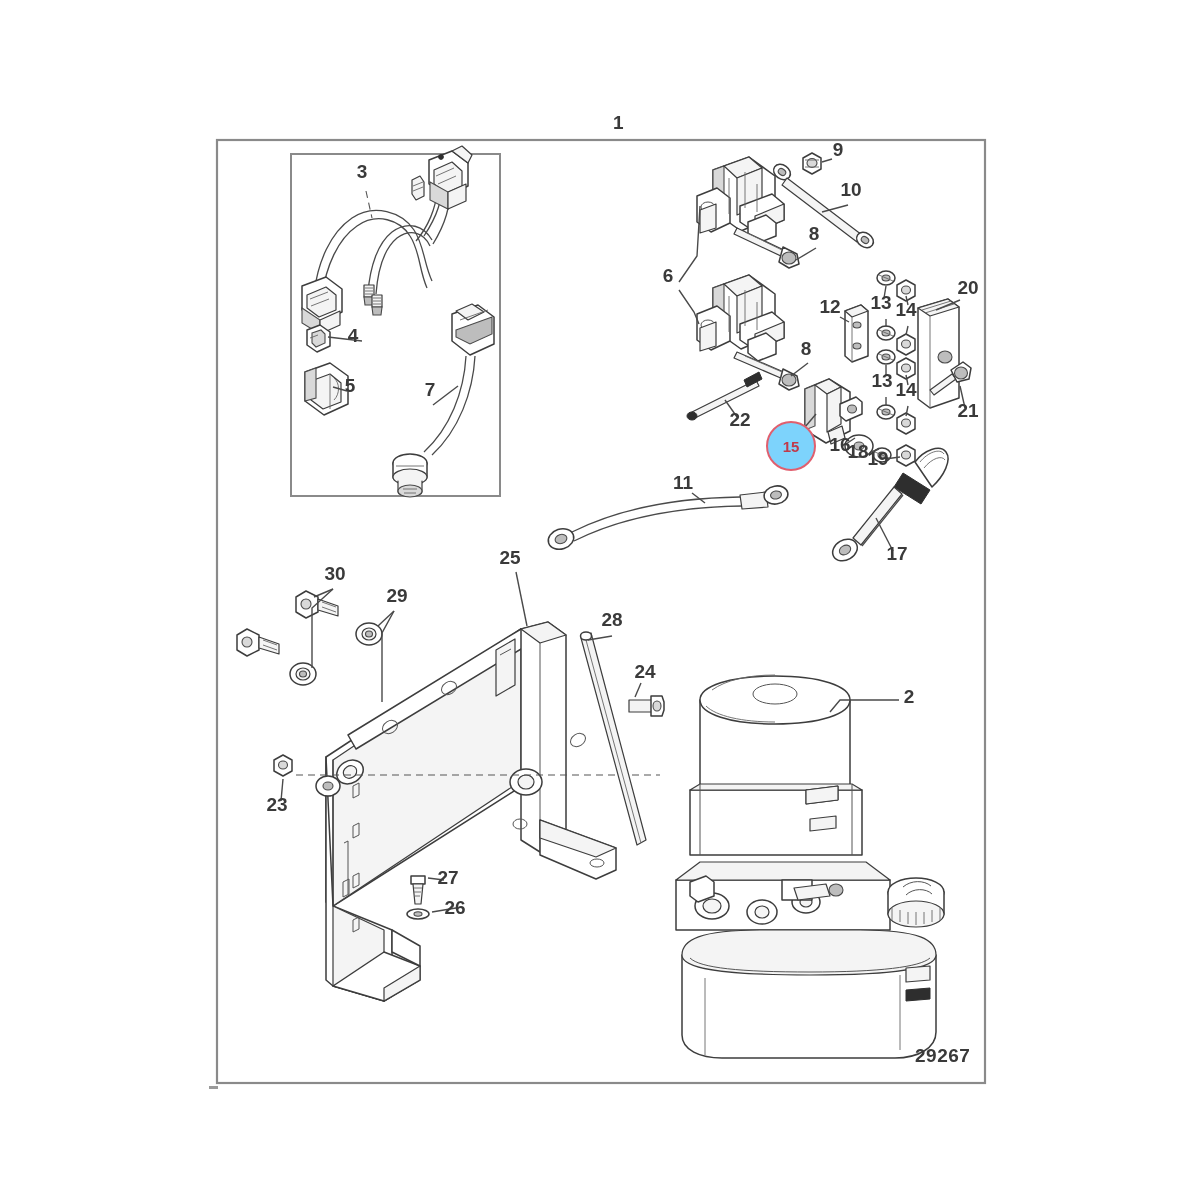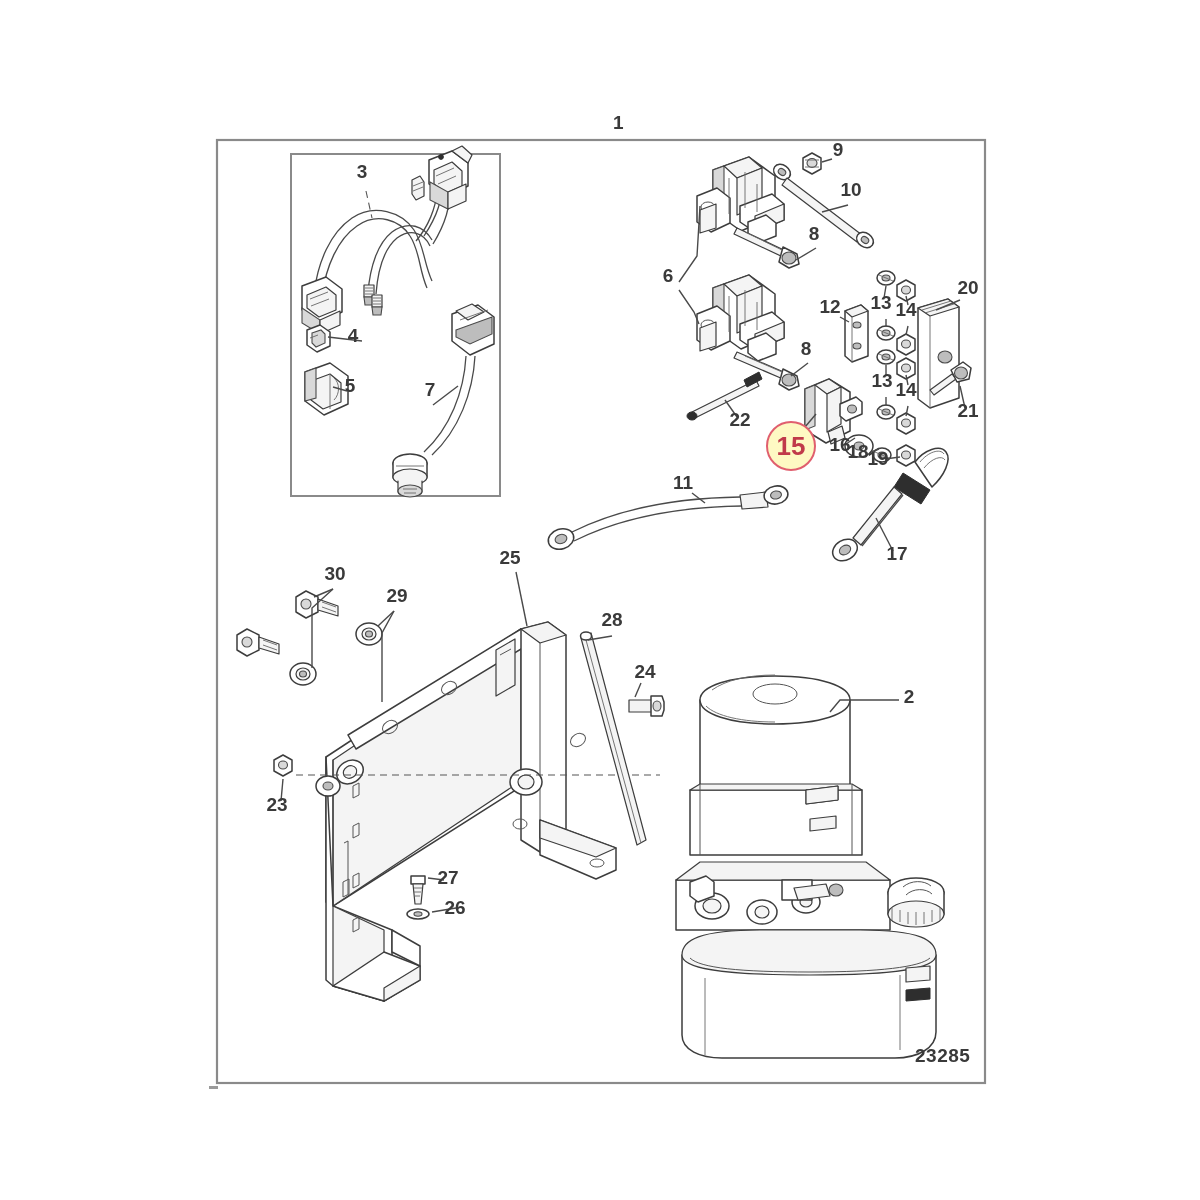--- a/index.html
+++ b/index.html
@@ -529,24 +529,24 @@
           <text x="645" y="678" class="callout-text" text-anchor="middle">24</text>
           <text x="510" y="564" class="callout-text" text-anchor="middle">25</text>
           <text x="455" y="914" class="callout-text" text-anchor="middle">26</text>
           <text x="448" y="884" class="callout-text" text-anchor="middle">27</text>
           <text x="612" y="626" class="callout-text" text-anchor="middle">28</text>
           <text x="397" y="602" class="callout-text" text-anchor="middle">29</text>
           <text x="335" y="580" class="callout-text" text-anchor="middle">30</text>
         </g>
     </svg>
 
-    <div class="hl-circle" id="hlCircle" style="left: 766px; top: 421px; width: 46px; height: 46px; background: #fef9c3; border: 2px solid rgb(224, 95, 110); color: rgb(192, 58, 74); font-size: 26px;">
+    <div class="hl-circle" id="hlCircle" style="left: 766px; top: 421px; width: 46px; height: 46px; background: #7dd3fc; border: 2px solid rgb(224, 95, 110); color: rgb(192, 58, 74); font-size: 15px;">
       <span id="hlNum">15</span>
     </div>
 
     <div class="top-label" id="topLabel" style="left: 613px; top: 112px;">1</div>
 
-    <div class="diagram-id" id="diagId" style="left: 915px; top: 1045px;">23285</div>
+    <div class="diagram-id" id="diagId" style="left: 915px; top: 1045px;">29267</div>
 
     <div class="corner-tick" style="left:209px; top:1086px; width:9px; height:3px;"></div>
 
   </div>
 </div>
 
 </body></html>

